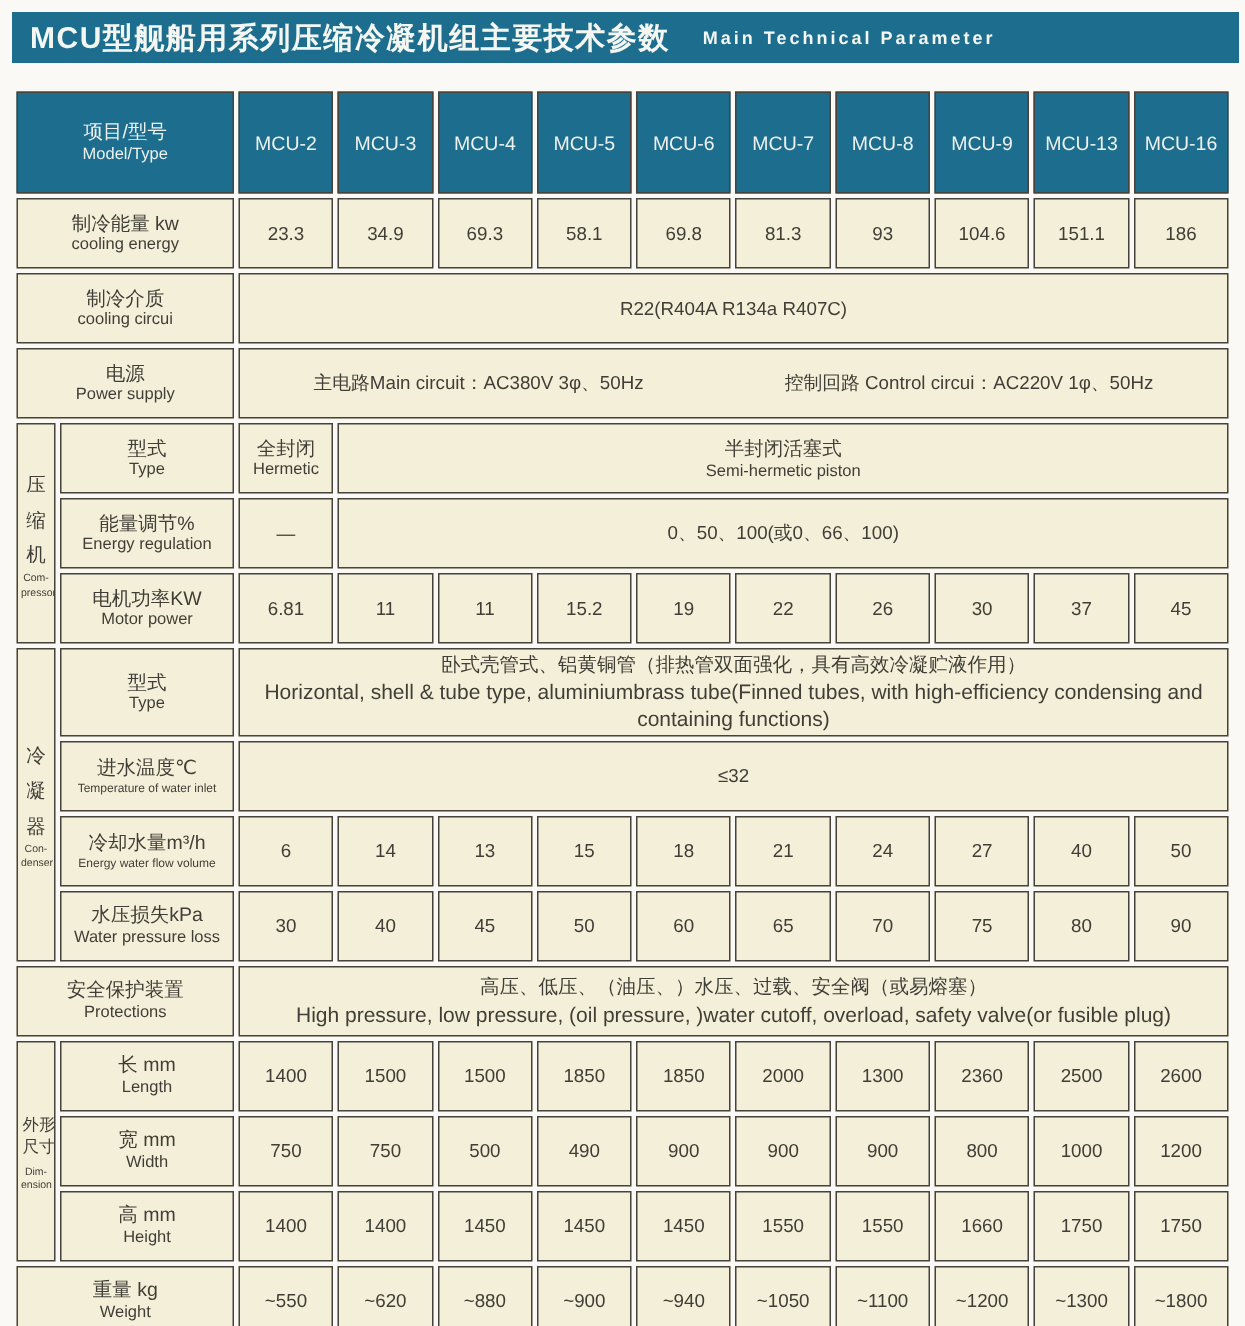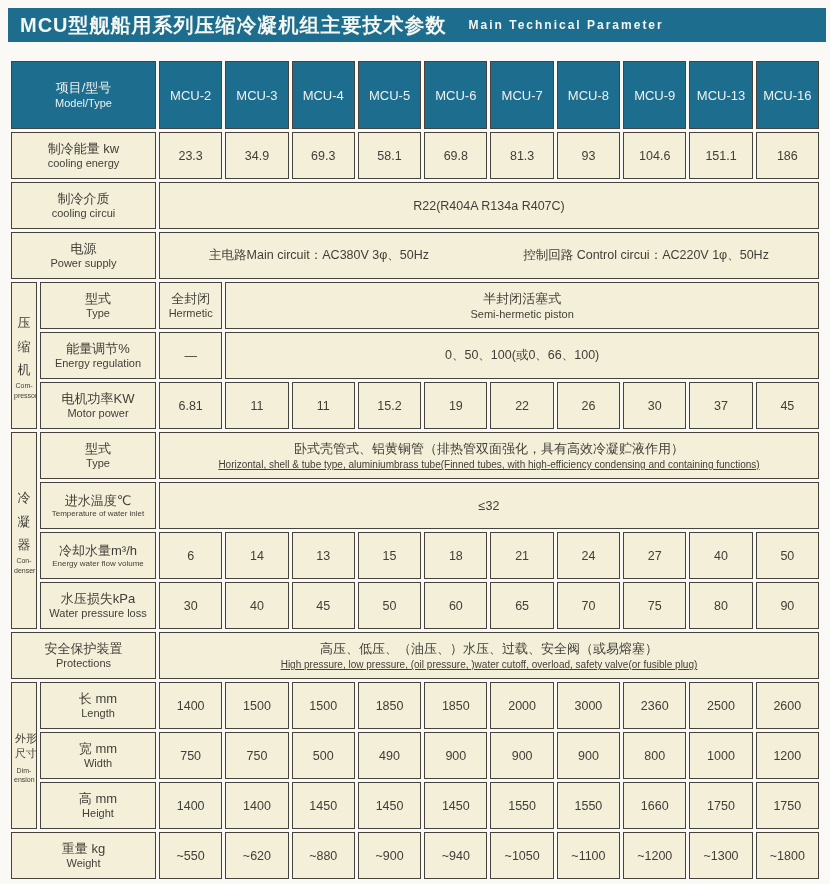--- a/index.html
+++ b/index.html
@@ -49,21 +49,21 @@
     font-size:13px; line-height:1.8;
   }
   .sec .zh-vert2 {
     width:24px; margin:4px auto;
     word-break:break-all;
     font-size:11px; line-height:1.4;
   }
   .sec .sec-en { font-size:7px; line-height:1.3; display:block; }
   .dual { display:flex; justify-content:space-around; align-items:flex-end; font-size:12.5px; }
   .merged-zh { font-size:13px; line-height:1.4; display:block; }
-  .merged-en { font-size:10px; line-height:1.3; display:block;text-decoration:underline; }
+  .merged-en { font-size:14px; line-height:1.3; display:block; }
 </style>
 </head>
 <body>
 
 <div class="titlebar">
   <span>MCU型舰船用系列压缩冷凝机组主要技术参数</span>
   <span class="title-en">Main Technical Parameter</span>
 </div>
 
 <table class="params">
@@ -262,21 +262,21 @@
     <td>
       <span class="zh">长 mm</span>
       <span class="en">Length</span>
     </td>
     <td class="val">1400</td>
     <td class="val">1500</td>
     <td class="val">1500</td>
     <td class="val">1850</td>
     <td class="val">1850</td>
     <td class="val">2000</td>
-    <td class="val">3000</td>
+    <td class="val">1300</td>
     <td class="val">2360</td>
     <td class="val">2500</td>
     <td class="val">2600</td>
   </tr>
 
   <tr class="r-std">
     <td>
       <span class="zh">宽 mm</span>
       <span class="en">Width</span>
     </td>

